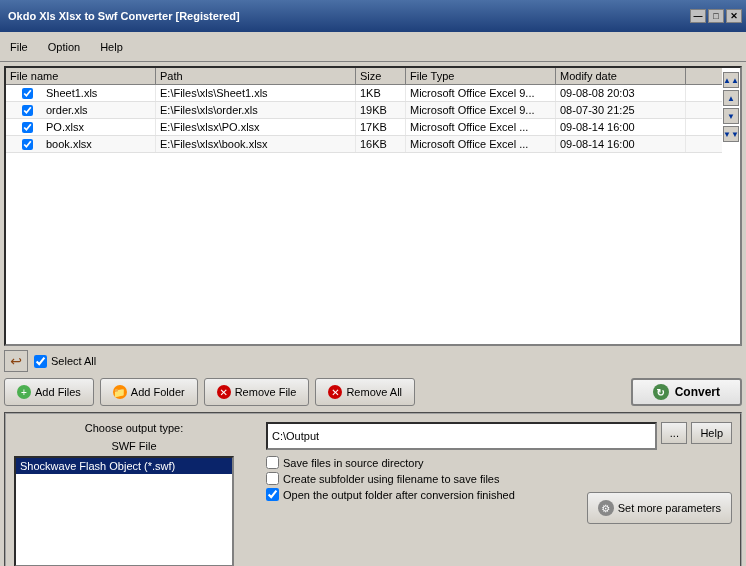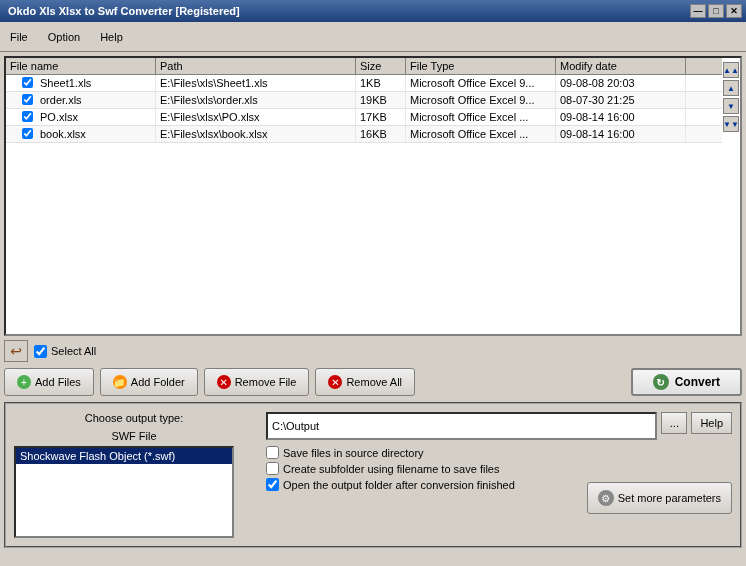--- a/index.html
+++ b/index.html
@@ -9,21 +9,21 @@
       background: #d4d0c8;
       width: 746px;
       height: 566px;
       overflow: hidden;
     }
 
     
     .title-bar {
       background: linear-gradient(to bottom, #4a6fa5 0%, #1e3f7a 100%);
       color: white;
-      height: 22px;
+      height: 32px;
       display: flex;
       align-items: center;
       justify-content: space-between;
       padding: 0 4px 0 8px;
       font-size: 11px;
       font-weight: bold;
     }
     .title-bar-buttons {
       display: flex;
       gap: 2px;
@@ -103,22 +103,22 @@
     .file-cell {
       padding: 2px 4px;
       border-right: 1px solid #e8e8e8;
       font-size: 11px;
       white-space: nowrap;
       overflow: hidden;
       text-overflow: ellipsis;
     }
     .file-cell-name {
       display: flex;
-      align-items: flex-start;
-      gap: 5px;
+      align-items: flex-end;
+      gap: 11px;
       padding-left: 16px;
     }
     .checkbox-small {
       width: 11px;
       height: 11px;
       margin-right: 2px;
     }
 
     
     .scroll-arrows {
@@ -457,21 +457,21 @@
     </button>
   </div>
 
   <div class="options-panel">
 
     <div class="output-type-section">
       <div class="section-label">
         <span>Choose output type:</span>
         <span style="font-weight:normal;">SWF File</span>
       </div>
-      <div style="border: 2px inset #808080; background:white; height:92px; width:220px;">
+      <div style="border: 2px inset #808080; background:white; height:111px; width:220px;">
         <div class="listbox-item">Shockwave Flash Object (*.swf)</div>
       </div>
     </div>
 
     <div class="output-folder-section">
       <div class="folder-row">
         <input type="text" class="folder-input" value="C:\Output" style="">
         <button class="browse-btn">...</button>
         <button class="open-btn">Help</button>
       </div>

